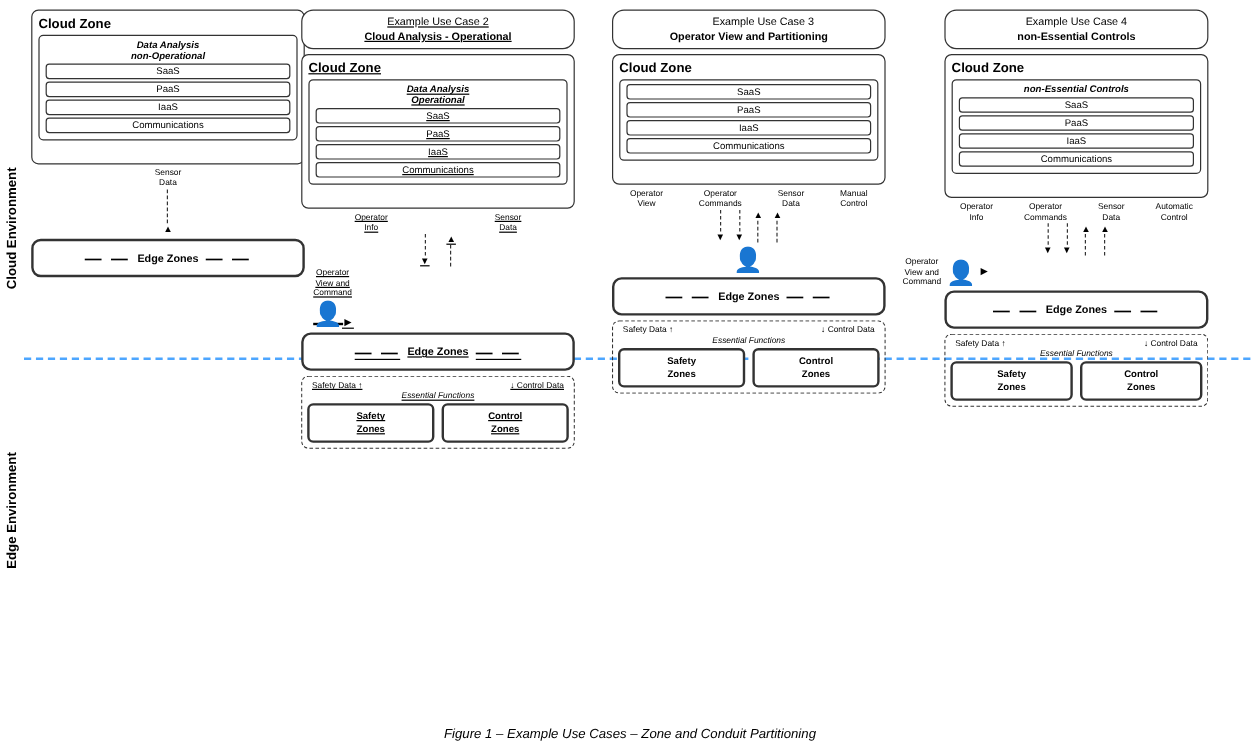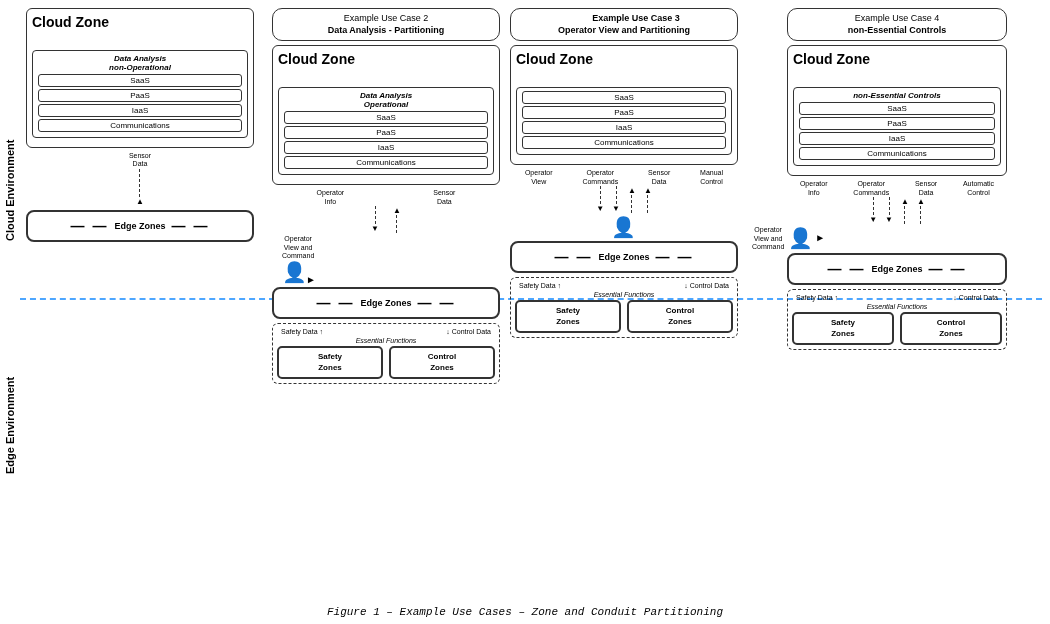--- a/index.html
+++ b/index.html
@@ -65,29 +65,29 @@
     
     .cloud-zone {
       border: 1.5px solid #333;
       border-radius: 6px;
       padding: 5px;
       width: 100%;
       background: #fff;
       margin-bottom: 4px;
     }
     .cloud-zone-label {
-      font-size: 14px;
-      font-weight: bold;
-      margin-bottom: 20px;
+      font-size: 11px;
+      font-weight: bold;
+      margin-bottom: 3px;
     }
     .cloud-inner-box {
       border: 1.5px solid #333;
       border-radius: 4px;
       padding: 3px 5px;
-      margin-bottom: 4px;
+      margin-bottom: 14px;
       background: #fff;
     }
     .cloud-inner-title {
       font-size: 8px;
       font-style: italic;
       font-weight: bold;
       text-align: center;
       margin-bottom: 2px;
     }
     .cloud-stack-item {
@@ -129,21 +129,20 @@
 
     
     .figure-caption {
       position: absolute;
       bottom: 6px;
       left: 0;
       right: 0;
       text-align: center;
       font-size: 11px;
       font-style: italic;
-      font-family: Liberation Mono, monospace;
     }
   </style>
 </head>
 <body>
 
 <div class="main-container">
 
   <div class="side-label side-label-cloud">
     <span>Cloud Environment</span>
   </div>
@@ -180,25 +179,25 @@
 
     <div style="margin-top:4px; width:100%;">
       <div class="edge-zone-box">
         <span class="edge-dash">— —</span>
         <span>Edge Zones</span>
         <span class="edge-dash">— —</span>
       </div>
     </div>
   </div>
 
-  <div style="position:absolute; left:272px; top:8px; width:228px;">
+  <div style="position:absolute; left:251px; top:8px; width:228px;text-decoration:underline;">
 
     <div class="title-bubble">
       <span style="font-weight:normal;">Example Use Case 2</span><br>
-      <span>Data Analysis - Partitioning</span>
+      <span>Cloud Analysis - Operational</span>
     </div>
 
     <div class="cloud-zone">
       <div class="cloud-zone-label">Cloud Zone</div>
       <div class="cloud-inner-box">
         <div class="cloud-inner-title"><em>Data Analysis<br>Operational</em></div>
         <div class="cloud-stack-item">SaaS</div>
         <div class="cloud-stack-item">PaaS</div>
         <div class="cloud-stack-item">IaaS</div>
         <div class="cloud-stack-item">Communications</div>
@@ -245,21 +244,21 @@
           <div class="sub-zone-box">Safety<br>Zones</div>
           <div class="sub-zone-box">Control<br>Zones</div>
         </div>
       </div>
     </div>
   </div>
 
   <div style="position:absolute; left:510px; top:8px; width:228px;">
 
     <div class="title-bubble">
-      <span style="font-weight:bold;padding-left:24px;">Example Use Case 3</span><br>
+      <span style="font-weight:normal;padding-left:24px;">Example Use Case 3</span><br>
       <span>Operator View and Partitioning</span>
     </div>
 
     <div class="cloud-zone">
       <div class="cloud-zone-label">Cloud Zone</div>
       <div class="cloud-inner-box">
         <div class="cloud-stack-item">SaaS</div>
         <div class="cloud-stack-item">PaaS</div>
         <div class="cloud-stack-item">IaaS</div>
         <div class="cloud-stack-item">Communications</div>

